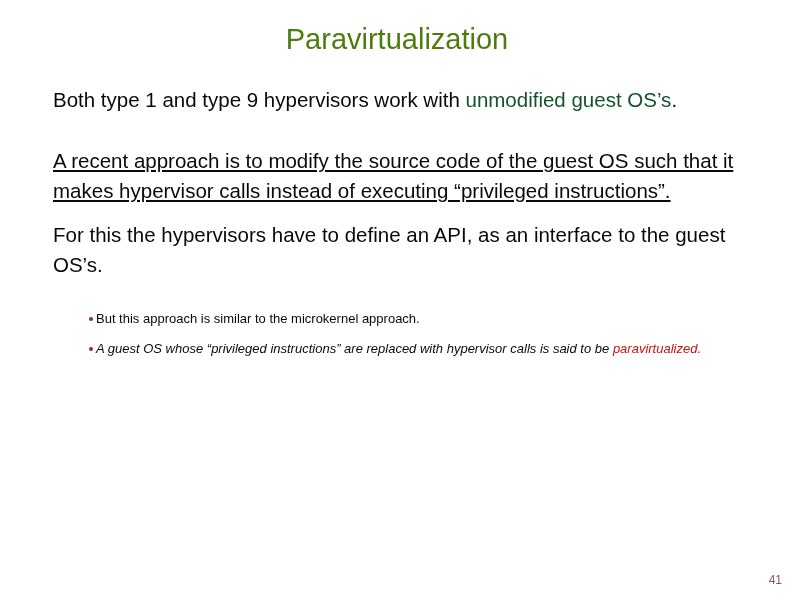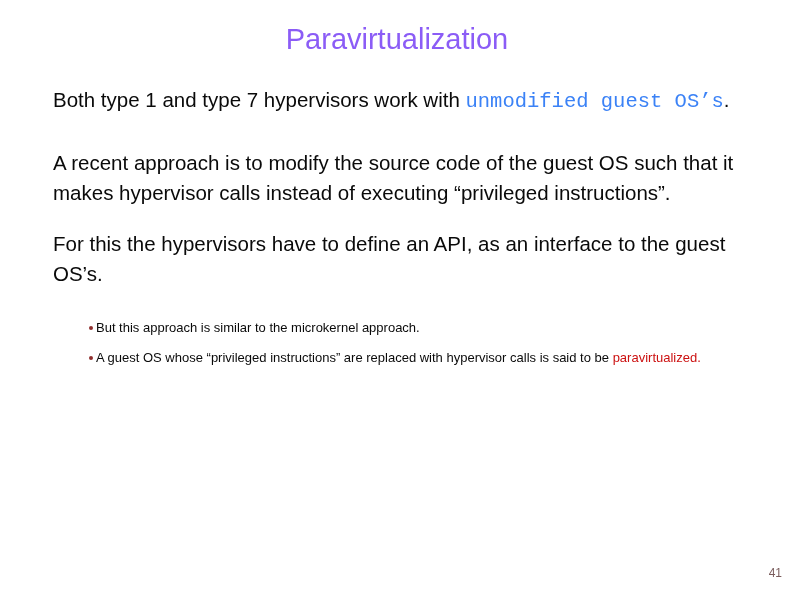--- a/index.html
+++ b/index.html
@@ -27,21 +27,21 @@
   
   .slide-title {
     position: absolute;
     left: 0;
     top: 22px;
     width: 794px;
     text-align: center;
     font-size: 29px;
     line-height: 34px;
     font-weight: 400;
-    color: #8b5cf6;
+    color: #4d7c0f;
     letter-spacing: 0px;
     white-space: nowrap;
   }
 
   
   .body-block {
     position: absolute;
     left: 53px;
     top: 85px;
     width: 726px;
@@ -50,47 +50,46 @@
   .para {
     font-size: 20.5px;
     line-height: 30px;
     color: #0a0a0a;
     margin: 0 0 27px 0;
     text-align: left;
   }
   .para:last-child { margin-bottom: 0; }
 
   .para-1 { margin-bottom: 31px; }
-  .para-2 { margin-bottom: 21px; }
+  .para-2 { margin-bottom: 14px; text-decoration: underline; }
   .para-3 { margin-bottom: 28px; }
 
   .hl-red {
-    color: #3b82f6;
-    font-family: Liberation Mono, monospace;
+    color: #14532d;
   }
 
   
   .bullet-list {
     margin: 0;
     padding: 0;
     list-style: none;
     position: relative;
     left: 36px;
     width: 690px;
   }
 
   .bullet-item {
     position: relative;
     padding-left: 7px;
     font-size: 13px;
     line-height: 22.5px;
     color: #0a0a0a;
     margin-bottom: 7px;
   }
-  .bullet-item:last-child { margin-bottom: 1px; }
+  .bullet-item:last-child { margin-bottom: 1px; font-style: italic; }
 
   .bullet-dot {
     position: absolute;
     left: 0;
     top: 9px;
     width: 4px;
     height: 4px;
     background: #8f2f2e;
     border-radius: 50%;
     display: block;
@@ -101,38 +100,38 @@
   }
 
   .hl-red-small {
     color: #cc1111;
   }
 
   
   .page-number {
     position: absolute;
     right: 12px;
-    bottom: 15px;
+    bottom: 8px;
     font-size: 12px;
     line-height: 14px;
     color: #7a5c5c;
     text-align: right;
   }
 </style>
 </head>
 <body>
 
 <div id="slide">
 
   <div class="slide-title">Paravirtualization</div>
 
   <div class="body-block">
 
     <p class="para para-1">
-      <span>Both type 1 and type 7 hypervisors work with </span><span class="hl-red">unmodified guest OS’s</span><span>.</span>
+      <span>Both type 1 and type 9 hypervisors work with </span><span class="hl-red">unmodified guest OS’s</span><span>.</span>
     </p>
 
     <p class="para para-2">
       <span>A recent approach is to modify the source code of the guest OS such that it makes hypervisor calls instead of executing “privileged instructions”.</span>
     </p>
 
     <p class="para para-3">
       <span>For this the hypervisors have to define an API, as an interface to the guest OS’s.</span>
     </p>
 

